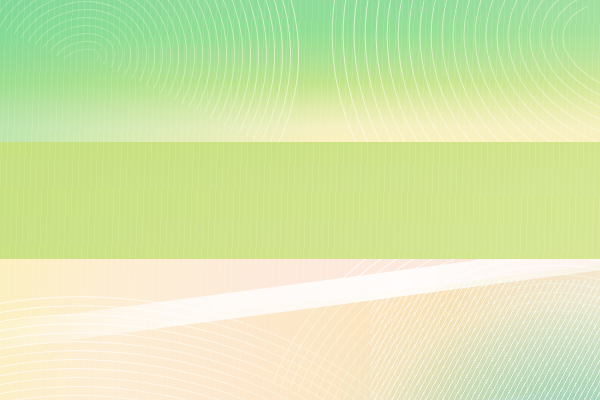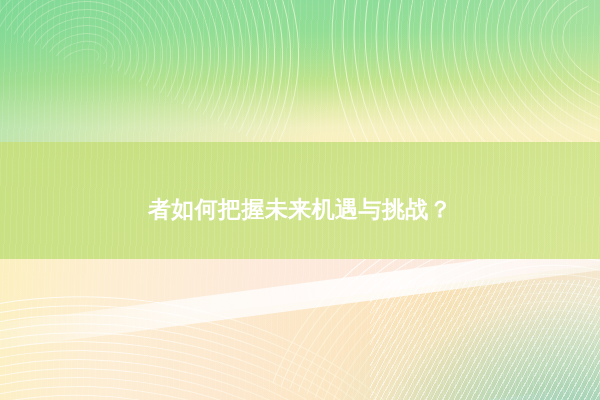--- a/index.html
+++ b/index.html
@@ -386,16 +386,15 @@
       </div>
     <div class="ridge"></div>
     <div class="sheen"></div>
     <div class="teal-corner"></div>
     <div class="teal-stripes"></div>
   </div>
 
   <div class="moire"></div>
 
   <div class="headline">
-    <div class="headline-line">者如何把握未来机遇与挑战？</div>
   </div>
 
 </div>
 
 </body></html>

